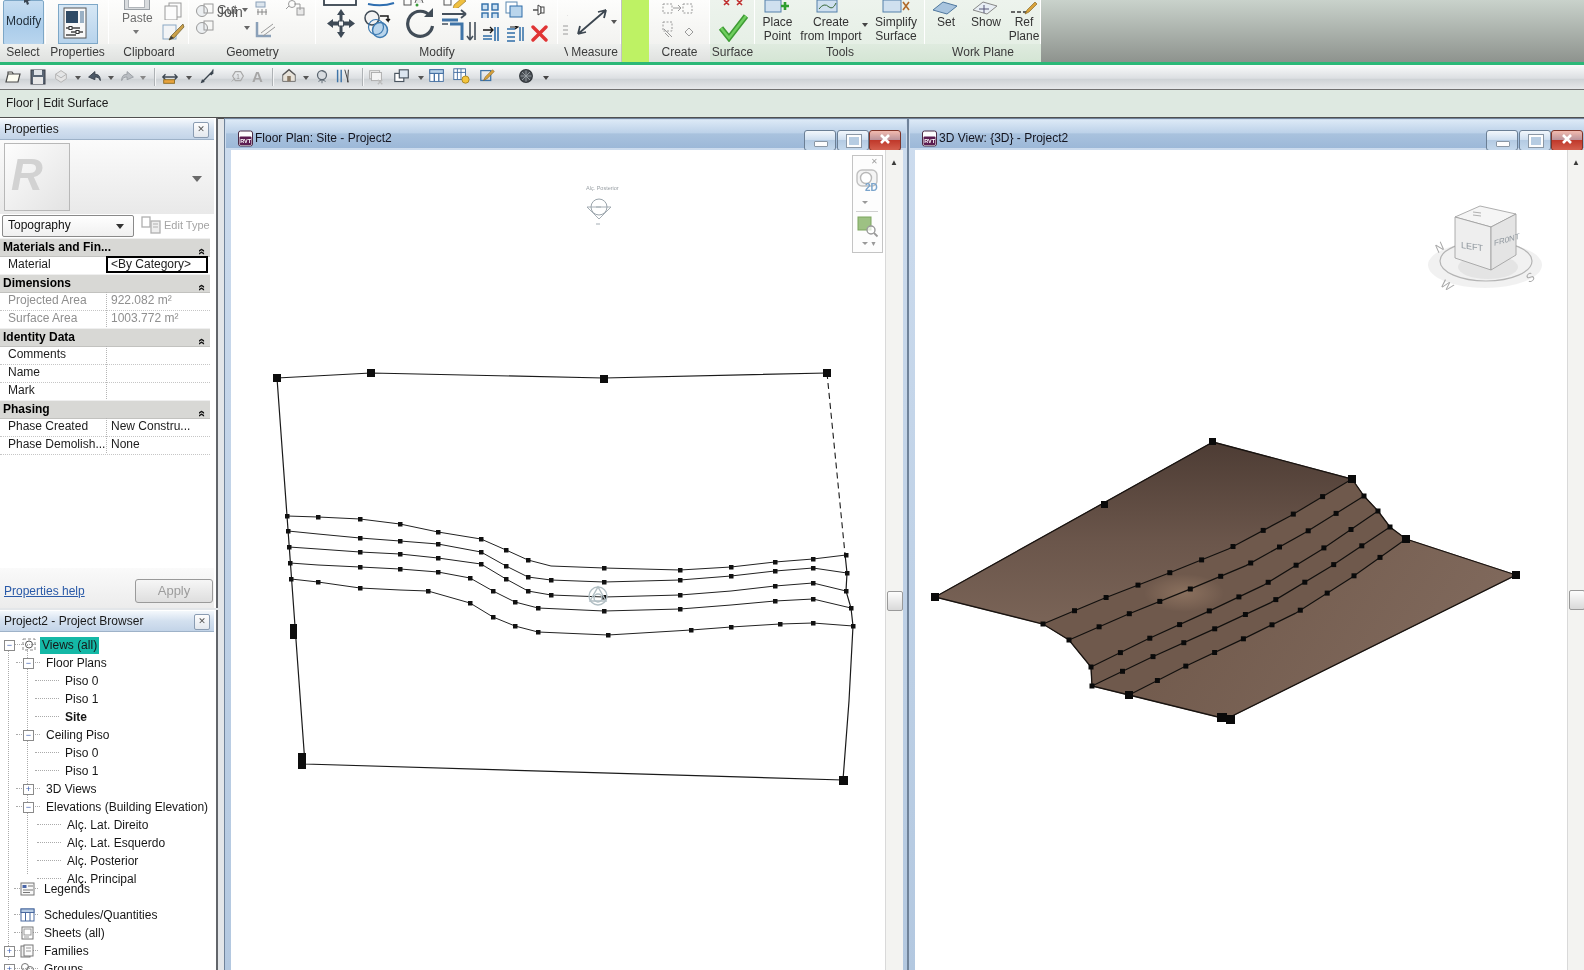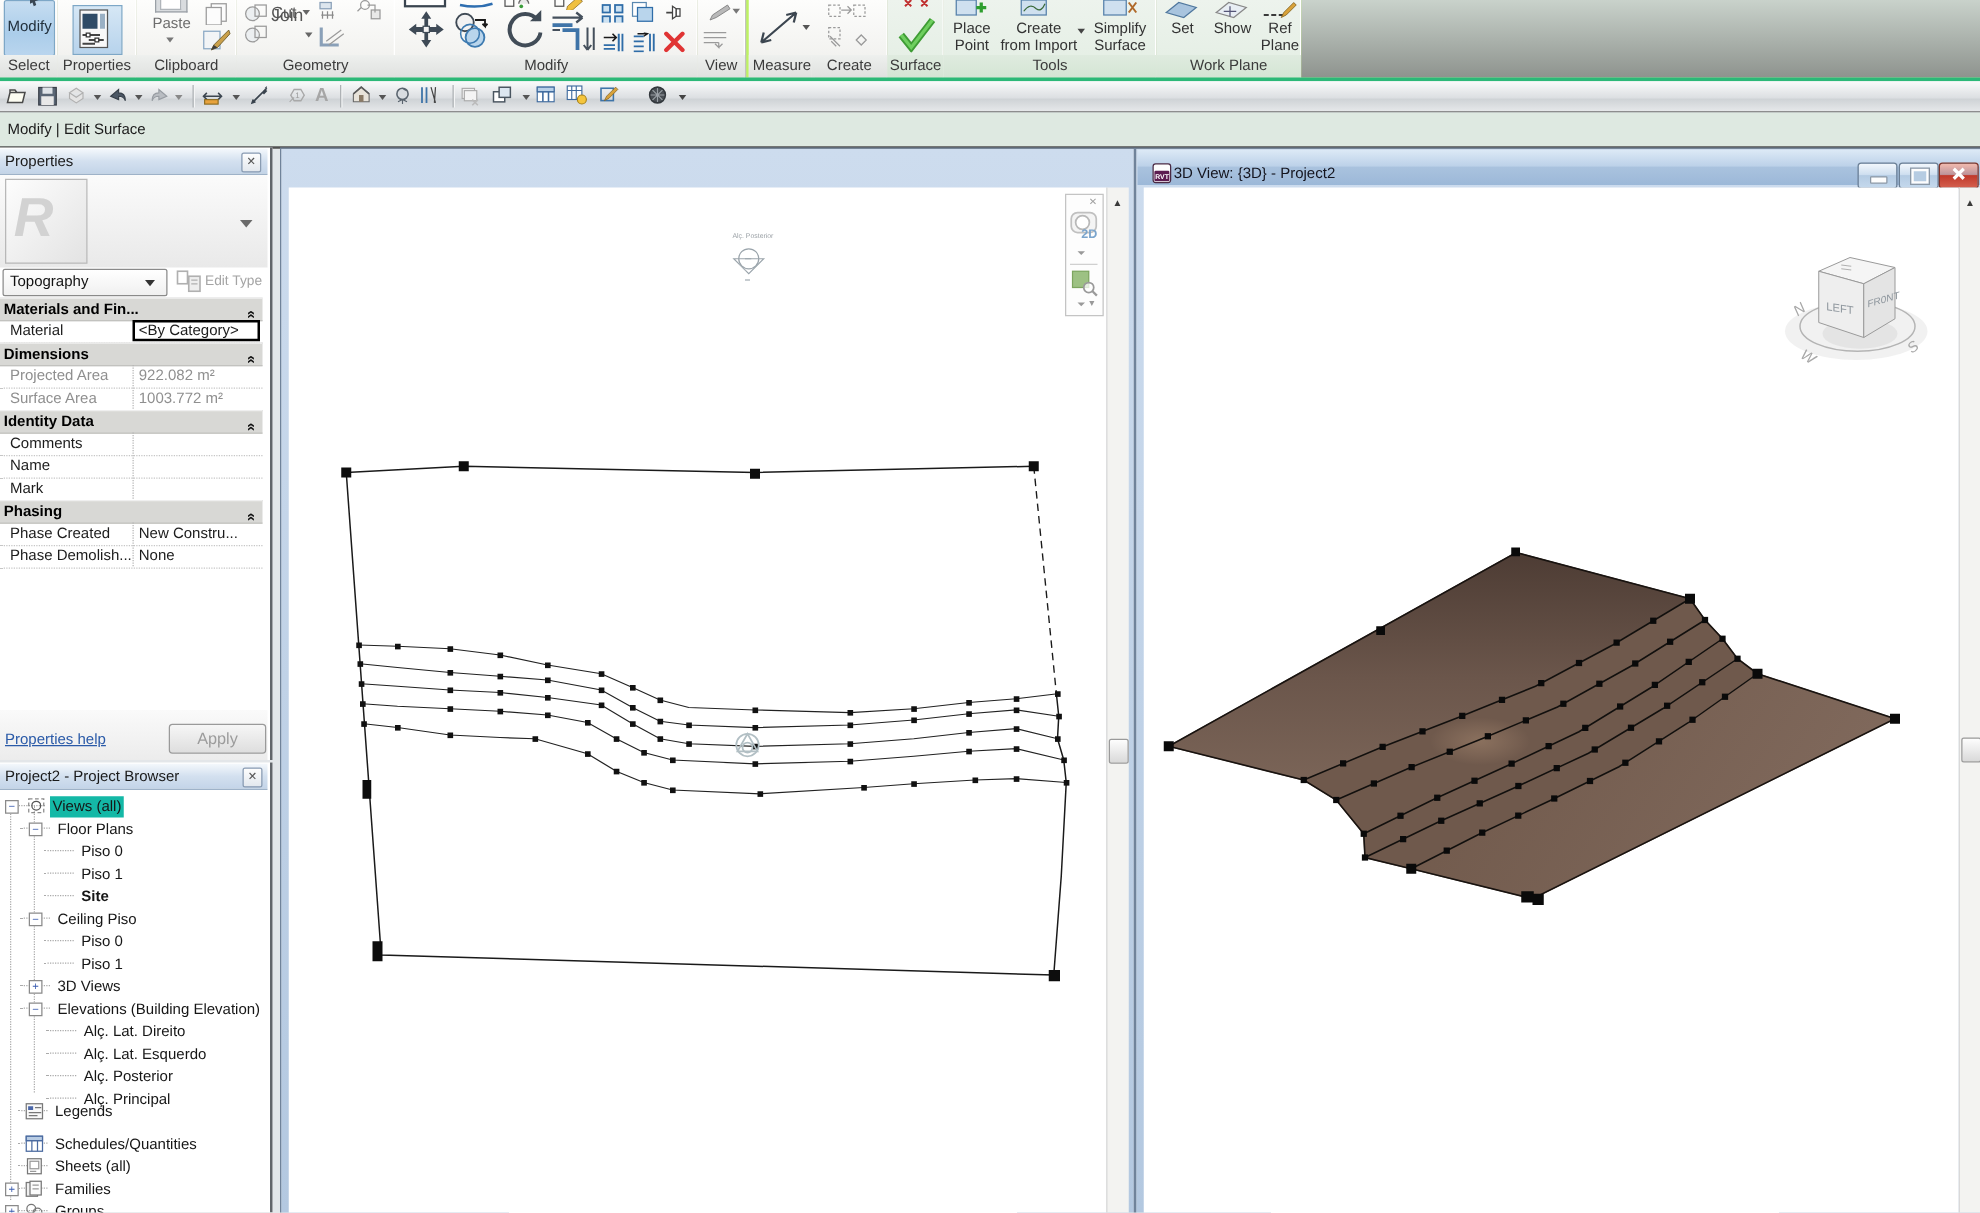--- a/index.html
+++ b/index.html
@@ -211,21 +211,21 @@
    <path d="M20,2 L8,10 L6,14 L11,12 L22,5 Z" fill="#b9b9b9" stroke="#7e7e7e" stroke-width=".7"></path>
   </svg>
   <div class="caret" style="left:28px;top:7px;border-top-color:#777;"></div>
   <svg class="abs" style="left:3px;top:22px;" width="28" height="18">
    <path d="M2,4 h18 M2,8 h18 M2,12 h12" stroke="#9a9a9a" fill="none"></path>
    <path d="M14,12 v4 l-3,-3 m3,3 l3,-3" stroke="#9a9a9a" fill="none"></path>
   </svg>
   <div class="lbl">View</div>
  </div>
 
- <div class="panel pn" style="left:568px;width:53px;margin-left:31px;">
+ <div class="panel pn" style="left:568px;width:53px;">
   <svg class="abs" style="left:6px;top:6px;" width="38" height="34">
    <path d="M4,28 L32,4 M4,28 l2,-8 m-2,8 l8,-2 M32,4 l-8,2 m8,-2 l-2,8" stroke="#3c4650" stroke-width="1.8" fill="none"></path>
   </svg>
   <div class="caret" style="left:43px;top:20px;border-top-color:#555;"></div>
   <div class="lbl">Measure</div>
  </div>
 
  <div class="panel pn" style="left:649px;width:61px;">
   <svg class="abs" style="left:12px;top:0px;" width="38" height="18">
    <rect x="2" y="4" width="9" height="9" fill="none" stroke="#9a9a9a" stroke-dasharray="2,1.5"></rect>
@@ -370,21 +370,21 @@
       <rect x="2" y="4" width="11" height="11" fill="none" stroke="#3e74a8" stroke-width="1.4"></rect>
       <path d="M17,3 L9,11 l-2,4 4,-2 8,-8 Z" fill="#d8a23a" stroke="#7a5a1a" stroke-width=".6" transform="translate(-2,0)"></path>
     </svg>
  <svg class="icon16" style="left:517px;top:2px;" viewBox="0 0 20 20">
       <circle cx="10" cy="10" r="7" fill="#4a4f55"></circle>
       <path d="M10,3 v14 M3,10 h14 M5,5 l10,10 M15,5 L5,15" stroke="#9aa0a6" stroke-width="1"></path>
       <circle cx="10" cy="10" r="7" fill="none" stroke="#33383d" stroke-width="1.4"></circle>
     </svg>
  <div class="caret" style="left:543px;top:11px;border-top-color:#444;"></div>
 </div>
-<div class="abs" id="modebar"><span>Modify | Edit Surface</span></div>
+<div class="abs" id="modebar"><span>Floor | Edit Surface</span></div>
 
 <div class="pal" style="top:118px;height:490px;">
  <div class="paltitle"><span>Properties</span><div class="closebox" style="right:5px;">✕</div></div>
  <div class="abs" style="left:0;top:22px;width:214px;height:74px;background:linear-gradient(#fbfbfb,#e9e9e9);">
    <div class="abs" style="left:4px;top:3px;width:64px;height:66px;background:linear-gradient(135deg,#fdfdfd,#e3e3e3);border:1px solid #b8b8b8;">
      <div class="abs" style="left:6px;top:6px;font-size:44px;color:#d2d2d2;font-weight:bold;font-style:italic;">R</div>
    </div>
    <div class="caret" style="left:192px;top:36px;border-top-color:#6a6a6a;border-left-width:5px;border-right-width:5px;border-top-width:6px;"></div>
  </div>
  <div class="abs" style="left:2px;top:97px;width:130px;height:20px;border:1px solid #8a8a8a;border-radius:2px;background:linear-gradient(#fff,#f0f0f0);">
@@ -552,20 +552,37 @@
           <circle cx="5" cy="5" r="3.5" fill="none" stroke="#777"></circle>
           <circle cx="10" cy="8" r="3.5" fill="none" stroke="#777"></circle>
         </svg>
         <div class="abs" style="left:42px;top:1px;padding:0 2px;">Groups</div>
       </div>
 
 </div>
 </div>
 
 <div class="win" style="left:224px;top:118px;width:682px;height:852px;">
+ <div class="titlebar">
+  <svg class="abs" style="left:11px;top:10px;" width="18" height="18">
+        <rect x="1.5" y="1" width="14" height="15" rx="2" fill="#fdfdfd" stroke="#4a2a44"></rect>
+        <rect x="2.5" y="6.5" width="12" height="8.5" rx="1" fill="#5c1c50"></rect>
+        <text x="3.2" y="13.2" font-size="5.5" font-weight="bold" fill="#fff" font-family="Liberation Sans">RVT</text>
+      </svg>
+  <span class="tt">Floor Plan: Site - Project2</span>
+  <div class="wbtn" style="left:578px;">
+        <div class="abs" style="left:9px;top:10px;width:12px;height:4px;background:#fdfdfd;border:1px solid #8a97a5;border-radius:1px;"></div>
+      </div>
+  <div class="wbtn" style="left:611px;">
+        <div class="abs" style="left:9px;top:4px;width:10px;height:8px;border:2px solid #fdfdfd;outline:1px solid #8a97a5;background:#b6cce2;"></div>
+      </div>
+  <div class="wbtn wbtnx" style="left:643px;"><svg width="28" height="17">
+          <path d="M10,4 L18,12 M18,4 L10,12" stroke="#fff" stroke-width="2.6"></path>
+        </svg></div>
+ </div>
  <div class="canvas" style="left:6px;top:31px;width:654px;height:821px;"></div>
  <div class="sbar" style="left:660px;top:31px;width:17px;height:821px;">
    <div class="sarrow" style="top:7px;">▲</div>
    <div class="sthumb" style="top:441px;"></div>
  </div>
  <svg class="abs" style="left:6px;top:31px;" width="654" height="821" viewBox="230 149 654 821">
 
   <text x="585" y="189" font-size="5.5" fill="#999fa4">Alç. Posterior</text>
   <circle cx="598" cy="206" r="8" fill="none" stroke="#9aa4ab"></circle>
   <path d="M586,206 L610,206 L598,218 Z" fill="none" stroke="#9aa4ab" stroke-width=".9"></path>

